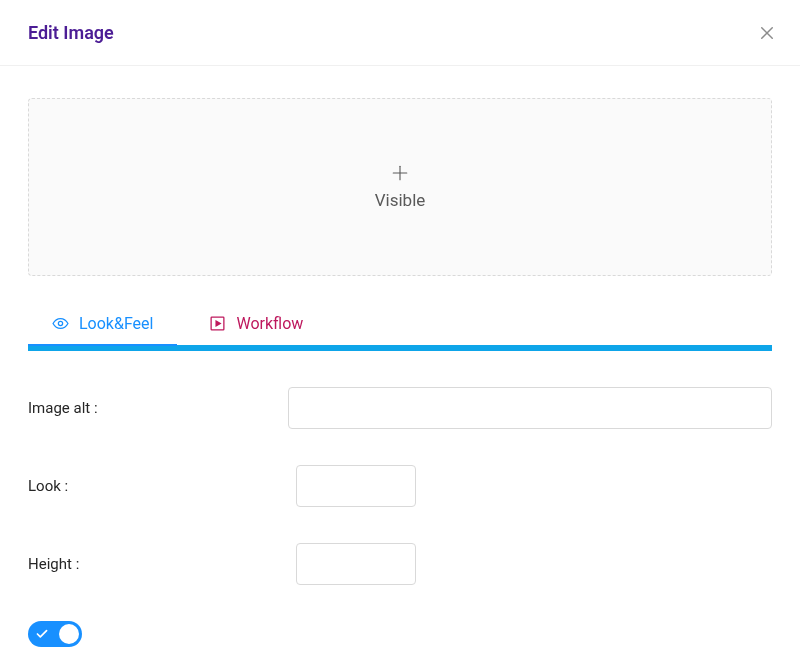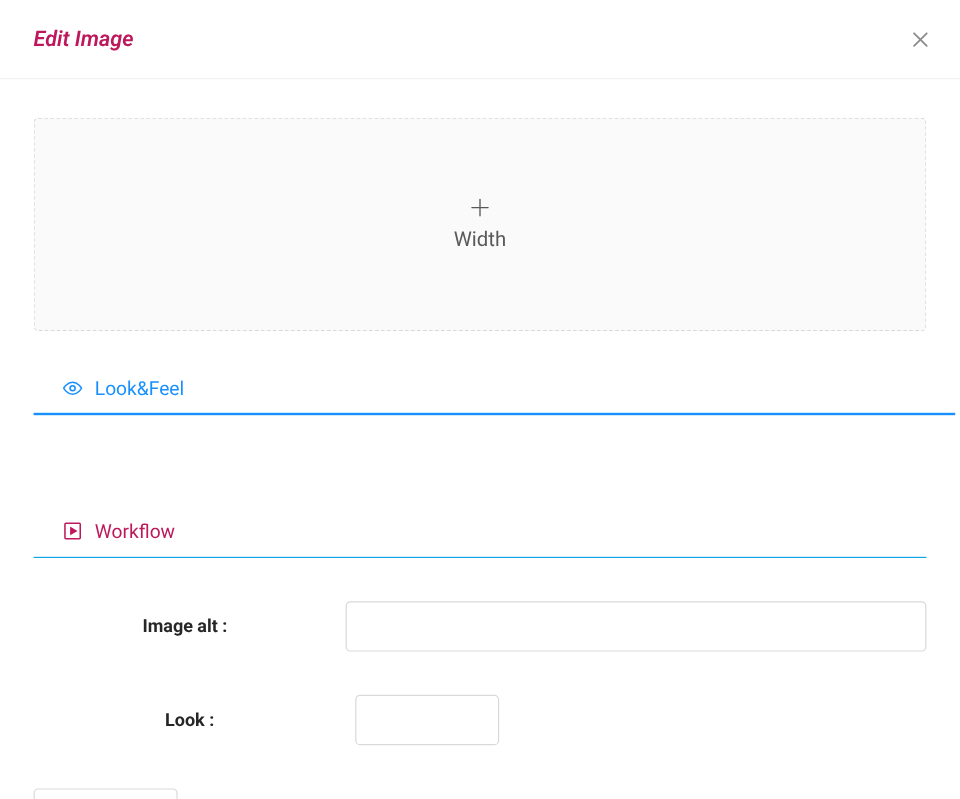--- a/index.html
+++ b/index.html
@@ -14,22 +14,21 @@
     .header {
       display: flex;
       align-items: center;
       justify-content: space-between;
       padding: 22px 24px 22px 28px;
       border-bottom: 1px solid #f0f0f0;
     }
     .header-title {
       font-size: 18px;
       font-weight: 600;
-      color: #be185d;
-      font-style: italic;
+      color: #4c1d95;
     }
     .close-icon {
       width: 18px;
       height: 18px;
       color: #8c8c8c;
       cursor: pointer;
       display: flex;
       align-items: center;
       justify-content: center;
     }
@@ -57,24 +56,23 @@
       justify-content: center;
     }
     .plus-icon svg { width: 18px; height: 18px; }
     .upload-text {
       font-size: 17px;
       color: #595959;
     }
     .tabs {
       margin-top: 26px;
       display: flex;
-      border-bottom: 1px solid #0ea5e9;
-      gap: 76px;
+      border-bottom: 6px solid #0ea5e9;
+      gap: 56px;
       padding-left: 24px;
-      flex-direction: column;
     }
     .tab {
       display: flex;
       align-items: center;
       gap: 10px;
       padding: 12px 0;
       cursor: pointer;
       font-size: 16px;
       color: #be185d;
       position: relative;
@@ -96,25 +94,24 @@
     .form {
       margin-top: 36px;
     }
     .form-row {
       display: flex;
       align-items: center;
       margin-bottom: 36px;
     }
     .form-label {
       width: 268px;
-      text-align: center;
+      text-align: left;
       padding-right: 8px;
       font-size: 15px;
       color: #262626;
-      font-weight: bold;
     }
     .form-label::after { content: " :"; }
     .text-input {
       height: 42px;
       border: 1px solid #d9d9d9;
       border-radius: 4px;
       padding: 0 12px;
       font-size: 15px;
       color: #262626;
       background: #fff;
@@ -164,21 +161,21 @@
 
 <div class="content">
 
   <div class="upload-box">
     <div class="plus-icon">
       <svg viewBox="0 0 24 24" fill="none" stroke="currentColor" stroke-width="1.5" stroke-linecap="round">
         <line x1="12" y1="3" x2="12" y2="21"></line>
         <line x1="3" y1="12" x2="21" y2="12"></line>
       </svg>
     </div>
-    <div class="upload-text">Width</div>
+    <div class="upload-text">Visible</div>
   </div>
 
   <div class="tabs">
     <div class="tab active">
       <span class="tab-icon">
         <svg viewBox="0 0 24 24" fill="none" stroke="currentColor" stroke-width="1.8">
           <path d="M1.5 12s3.8-7 10.5-7 10.5 7 10.5 7-3.8 7-10.5 7S1.5 12 1.5 12z"></path>
           <circle cx="12" cy="12" r="3"></circle>
         </svg>
       </span>
@@ -201,20 +198,21 @@
       <div class="form-label">Image alt</div>
       <input class="text-input input-lg" type="text" value="" style="">
     </div>
 
     <div class="form-row">
       <div class="form-label">Look</div>
       <input class="text-input input-sm" type="text" value="" style="">
     </div>
 
     <div class="form-row">
+      <div class="form-label">Height</div>
       <input class="text-input input-sm" type="text" value="" style="">
     </div>
 
     <div class="form-row">
       <div class="toggle">
         <span class="toggle-check">
           <svg viewBox="0 0 14 12" fill="none" stroke="currentColor" stroke-width="2" stroke-linecap="round" stroke-linejoin="round">
             <path d="M1.5 6 L5 9.5 L12.5 2"></path>
           </svg>
         </span>

